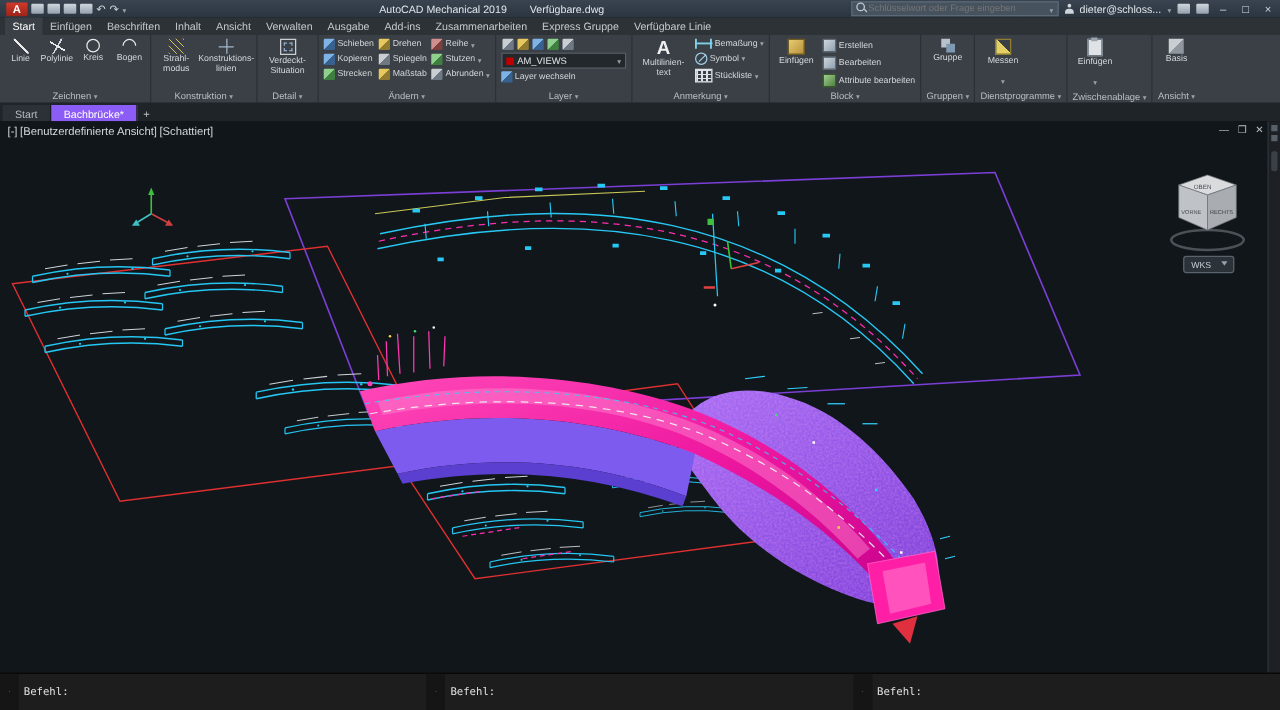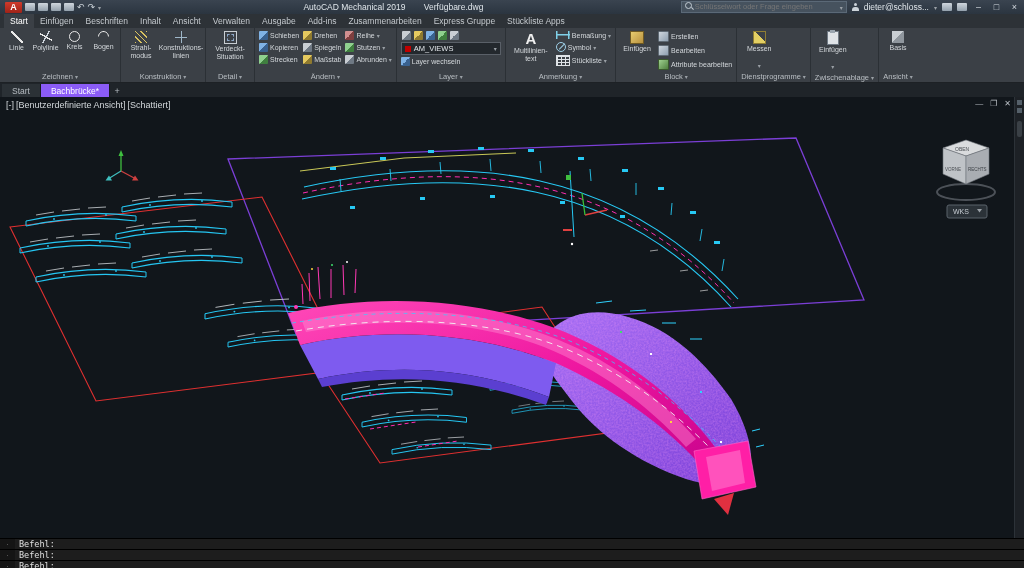--- a/index.html
+++ b/index.html
@@ -103,21 +103,21 @@
   .canvas{position:relative;flex:1;background:#11161b;overflow:hidden;}
   .vp-label{position:absolute;left:6px;top:3px;font-size:9px;color:#d2d7db;display:flex;gap:2px;z-index:3;}
   .vp-label span{cursor:default;}
   .vp-win{position:absolute;right:13px;top:2px;font-size:8px;color:#b9bfc5;display:flex;gap:7px;z-index:3;}
   .right-strip{position:absolute;right:0;top:0;width:9px;height:100%;background:#1d2126;border-left:1px solid #2c3238;z-index:2;}
   .rs-ico{width:5px;height:5px;margin:3px auto 0;background:#55606a;}
   .rs-thumb{width:5px;height:16px;margin:8px auto 0;background:#3a4046;border-radius:2px;}
   svg text{font-family:"Liberation Sans",sans-serif;}
 
   
-  .cmd{height:30px;display:flex;flex-direction:column;flex:0 0 auto;background:#141414;}
+  .cmd{height:30px;display:flex;flex-direction:row;flex:0 0 auto;background:#141414;justify-content:center;}
   .cmdrow{flex:1;display:flex;align-items:center;background:#1d1d1d;border-top:1px solid #000;}
   .cmdgut{width:15px;height:100%;background:#151515;display:flex;align-items:center;justify-content:center;
           color:#6f6f6f;font-size:7px;flex:0 0 auto;}
   .cmdgut:after{content:"·";}
   .cmdtext{font-family:"DejaVu Sans Mono",monospace;font-size:8.5px;color:#e0e0e0;padding-left:4px;}
 </style>
 </head>
 <body>
 
 <div class="app">
@@ -158,21 +158,21 @@
       <div class="rtab active">Start</div>
       <div class="rtab">Einfügen</div>
       <div class="rtab">Beschriften</div>
       <div class="rtab">Inhalt</div>
       <div class="rtab">Ansicht</div>
       <div class="rtab">Verwalten</div>
       <div class="rtab">Ausgabe</div>
       <div class="rtab">Add-ins</div>
       <div class="rtab">Zusammenarbeiten</div>
       <div class="rtab">Express Gruppe</div>
-      <div class="rtab">Stückliste Apps</div>
+      <div class="rtab">Verfügbare Linie</div>
     </div>
 
   <div class="ribbon">
 
     <div class="panel">
       <div class="pbody">
         <div class="tool">
           <span class="ic ic-line"></span>
           <span class="tlabel">Linie</span>
         </div>
@@ -356,20 +356,32 @@
               <span>Attribute bearbeiten</span>
             </div>
         </div>
       </div>
       <div class="pfoot">
         <span>Block</span>
         <span class="caret"></span>
       </div>
     </div>
 
+    <div class="panel">
+      <div class="pbody">
+        <div class="bigtool" style="width:34px">
+          <span class="ic-group"></span>
+          <span class="tlabel">Gruppe</span>
+        </div>
+      </div>
+      <div class="pfoot">
+        <span>Gruppen</span>
+        <span class="caret"></span>
+      </div>
+    </div>
 
     <div class="panel">
       <div class="pbody">
         <div class="bigtool" style="width:36px">
           <span class="ic-measure"></span>
           <span class="tlabel">Messen</span>
           <span class="caret"></span>
         </div>
       </div>
       <div class="pfoot">

